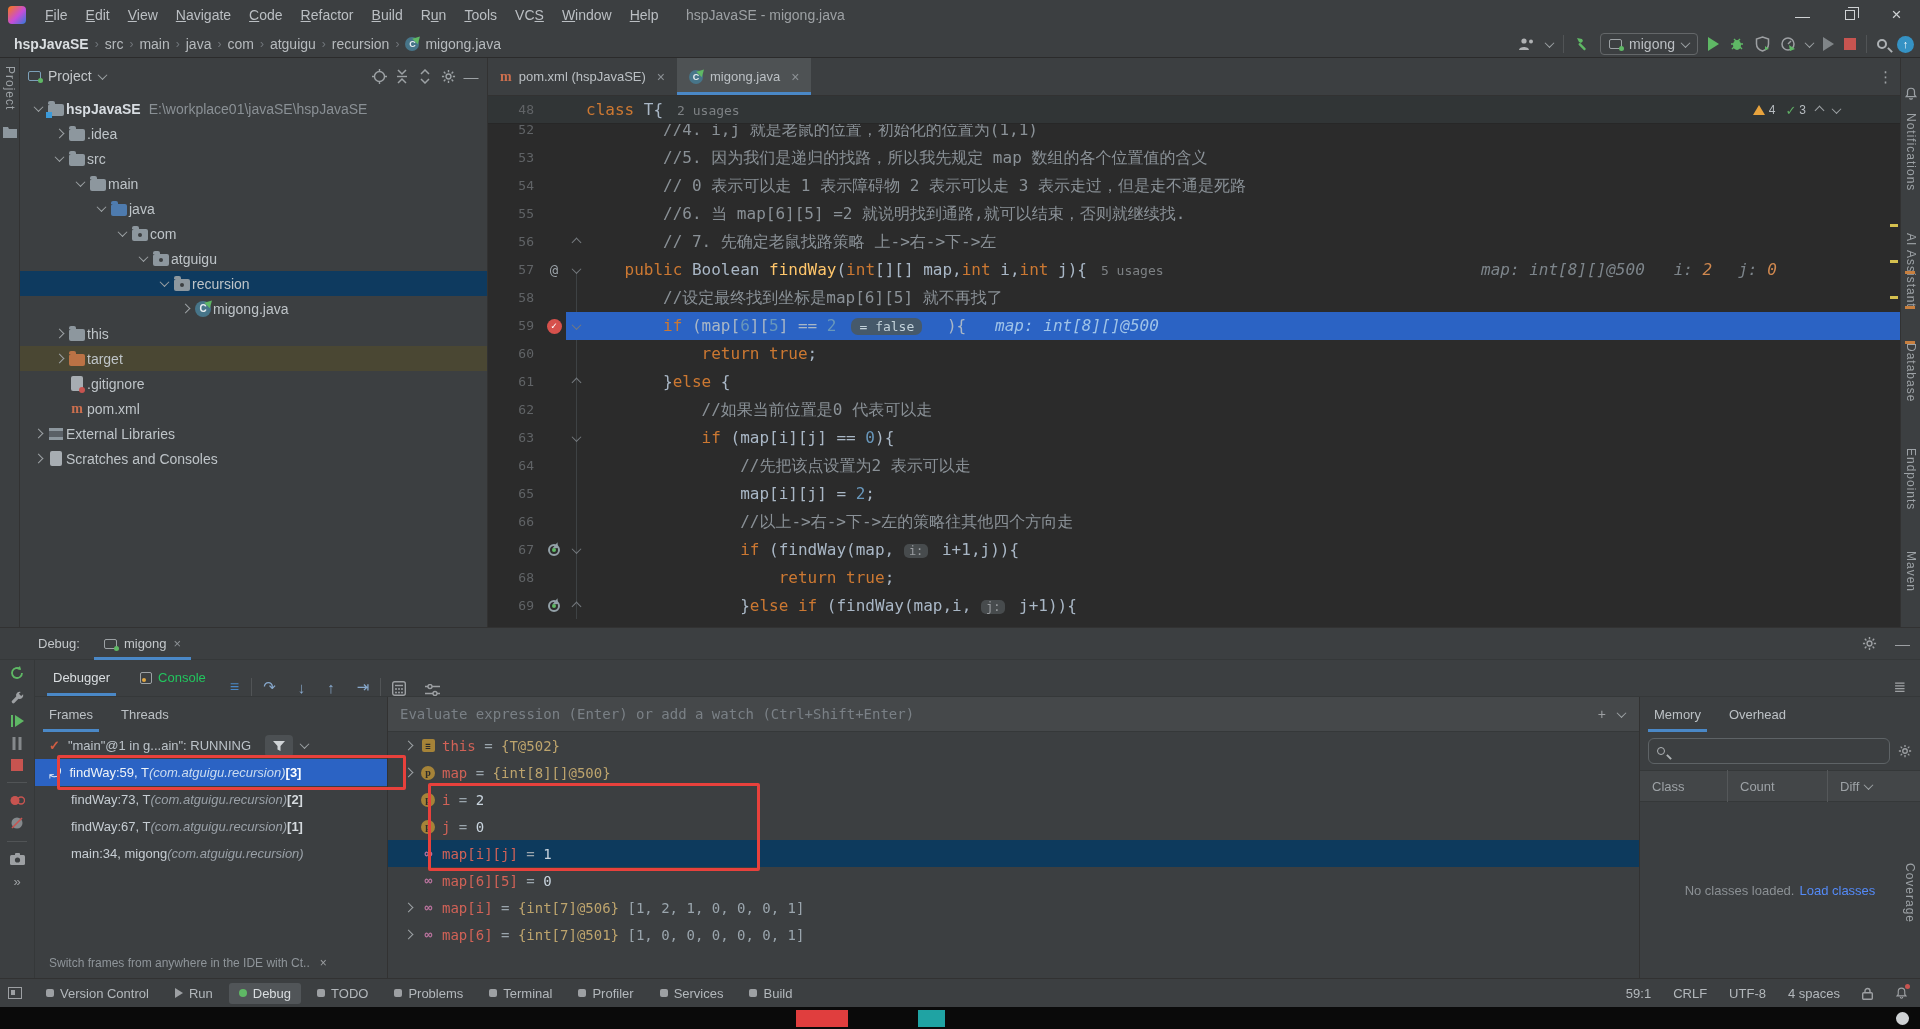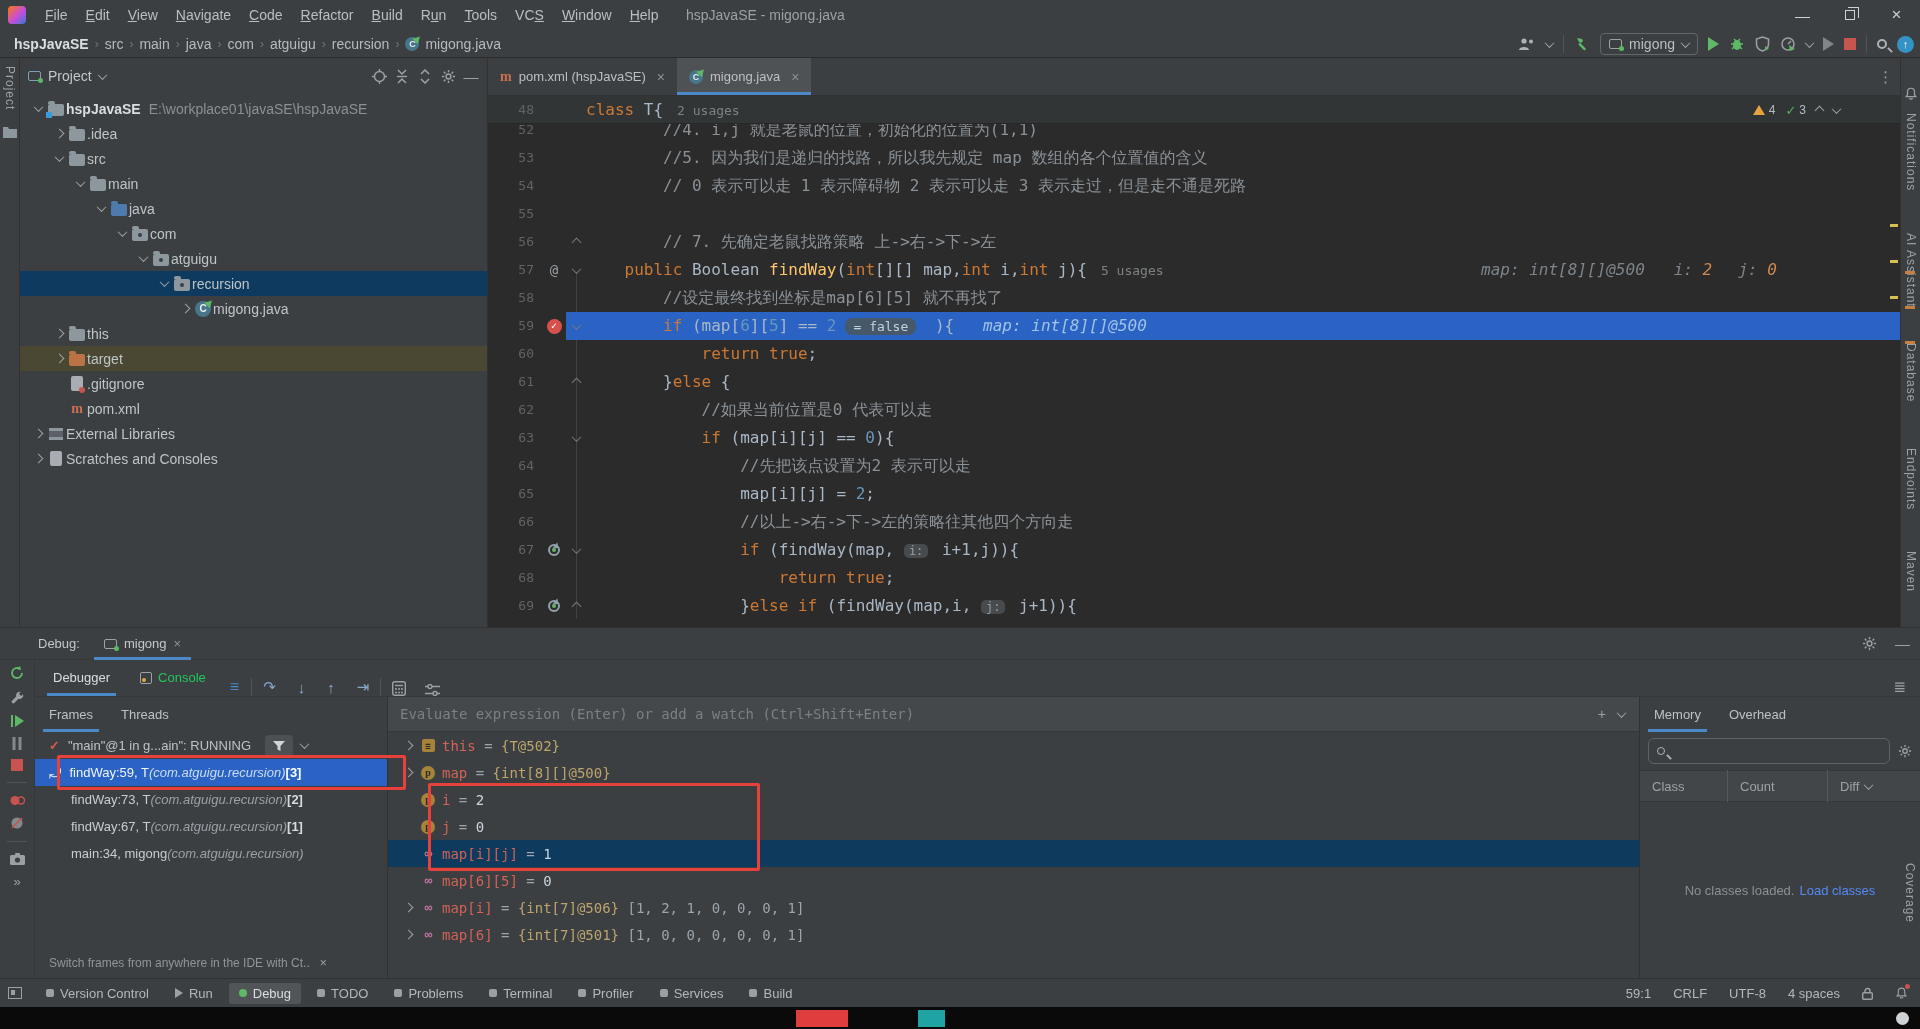--- a/index.html
+++ b/index.html
@@ -104,21 +104,21 @@
   .cl-main{flex:1;display:flex;position:relative;min-width:0}
   .cl-row.exec .cl-main{background:#2b63c4}
   .cl-fold{width:20px;flex:none;display:flex;align-items:center;justify-content:center}
   .cl-fold .cv{border-color:#757a7e}
   .tk-k{color:#cc7832}
   .tk-i{color:#a9b7c6}
   .tk-n{color:#6897bb}
   .tk-c{color:#8a9197}
   .tk-m{color:#ffc66b}
   .tk-u{color:#7d8184;font-size:13px;margin-left:14px}
-  .tk-chipf{background:#46596a;color:#c3d2da;border-radius:7px;font-size:13px;padding:1px 8px;margin:0 9px;line-height:18px;align-self:center}
+  .tk-chipf{background:#46596a;color:#c3d2da;border-radius:7px;font-size:13px;padding:1px 8px;margin:0 15px;line-height:18px;align-self:center}
   .tk-chipp{background:#474b4d;color:#9a9da1;border-radius:5px;font-size:12px;padding:0 5px;margin-right:4px;line-height:17px;align-self:center}
   .tk-hb{color:#9fc3e8;font-style:italic}
   .cl-right{position:absolute;left:915px;top:0;font-style:italic}
   .tk-h{color:#7d858b}
   .tk-hv{color:#d0884f;margin-right:26px;font-style:italic}
   .bp-dot{width:15px;height:15px;border-radius:50%;background:#d6514c;color:#fff;font-size:10px;display:flex;align-items:center;justify-content:center}
   .rec-ic{width:12px;height:12px;border:2px solid #93a1a8;border-radius:50%;position:relative}
   .rec-ic::before{content:"";position:absolute;right:-4px;top:-2px;border:4px solid transparent;border-left-color:#93a1a8;transform:rotate(40deg)}
   .rec-ic::after{content:"";position:absolute;left:2px;top:2px;width:4px;height:4px;border-radius:50%;background:#5fb865}
   .at-g{color:#9ba2a8;font-size:14px}
@@ -520,21 +520,21 @@
           <span class="cv u" style="border-color:#9da2a5"></span>
           <span class="cv d" style="border-color:#9da2a5"></span>
         </div>
       </div>
       <div class="code-area">
         <div class="fold-line"></div>
         <div class="code-lines" id="codelines">
             <div class="cl-row"><span class="cl-num">52</span><span class="cl-gico"></span><div class="cl-main"><span class="cl-fold"></span><span><span class="tk-c">        //4. i,j 就是老鼠的位置，初始化的位置为(1,1)</span></span></div></div>
             <div class="cl-row"><span class="cl-num">53</span><span class="cl-gico"></span><div class="cl-main"><span class="cl-fold"></span><span><span class="tk-c">        //5. 因为我们是递归的找路，所以我先规定 map 数组的各个位置值的含义</span></span></div></div>
             <div class="cl-row"><span class="cl-num">54</span><span class="cl-gico"></span><div class="cl-main"><span class="cl-fold"></span><span><span class="tk-c">        // 0 表示可以走 1 表示障碍物 2 表示可以走 3 表示走过，但是走不通是死路</span></span></div></div>
-            <div class="cl-row"><span class="cl-num">55</span><span class="cl-gico"></span><div class="cl-main"><span class="cl-fold"></span></div></div>
+            <div class="cl-row"><span class="cl-num">55</span><span class="cl-gico"></span><div class="cl-main"><span class="cl-fold"></span><span><span class="tk-c">        //6. 当 map[6][5] =2 就说明找到通路,就可以结束，否则就继续找.</span></span></div></div>
             <div class="cl-row"><span class="cl-num">56</span><span class="cl-gico"></span><div class="cl-main"><span class="cl-fold"><span class="cv u"></span></span><span><span class="tk-c">        // 7. 先确定老鼠找路策略 上-&gt;右-&gt;下-&gt;左</span></span></div></div>
             <div class="cl-row"><span class="cl-num">57</span><span class="cl-gico"><span class="at-g">@</span></span><div class="cl-main"><span class="cl-fold"><span class="cv d"></span></span><span><span class="tk-i">    </span><span class="tk-k">public</span><span class="tk-i"> Boolean </span><span class="tk-m">findWay</span><span class="tk-i">(</span><span class="tk-k">int</span><span class="tk-i">[][] map,</span><span class="tk-k">int</span><span class="tk-i"> i,</span><span class="tk-k">int</span><span class="tk-i"> j){</span><span class="tk-u">5 usages</span></span><span class="cl-right"><span class="tk-h">map: int[8][]@500</span><span class="tk-h">   </span><span class="tk-h">i: </span><span class="tk-hv">2</span><span class="tk-h">j: </span><span class="tk-hv">0</span></span></div></div>
             <div class="cl-row"><span class="cl-num">58</span><span class="cl-gico"></span><div class="cl-main"><span class="cl-fold"></span><span><span class="tk-c">        //设定最终找到坐标是map[6][5] 就不再找了</span></span></div></div>
             <div class="cl-row exec"><span class="cl-num">59</span><span class="cl-gico"><span class="bp-dot">✓</span></span><div class="cl-main"><span class="cl-fold"><span class="cv d"></span></span><span><span class="tk-i">        </span><span class="tk-k">if</span><span class="tk-i"> (map[</span><span class="tk-n">6</span><span class="tk-i">][</span><span class="tk-n">5</span><span class="tk-i">] == </span><span class="tk-n">2</span><span class="tk-chipf">= false</span><span class="tk-i"> ){</span><span class="tk-hb">   map: int[8][]@500</span></span></div></div>
             <div class="cl-row"><span class="cl-num">60</span><span class="cl-gico"></span><div class="cl-main"><span class="cl-fold"></span><span><span class="tk-i">            </span><span class="tk-k">return true</span><span class="tk-i">;</span></span></div></div>
             <div class="cl-row"><span class="cl-num">61</span><span class="cl-gico"></span><div class="cl-main"><span class="cl-fold"><span class="cv u"></span></span><span><span class="tk-i">        }</span><span class="tk-k">else</span><span class="tk-i"> {</span></span></div></div>
             <div class="cl-row"><span class="cl-num">62</span><span class="cl-gico"></span><div class="cl-main"><span class="cl-fold"></span><span><span class="tk-c">            //如果当前位置是0 代表可以走</span></span></div></div>
             <div class="cl-row"><span class="cl-num">63</span><span class="cl-gico"></span><div class="cl-main"><span class="cl-fold"><span class="cv d"></span></span><span><span class="tk-i">            </span><span class="tk-k">if</span><span class="tk-i"> (map[i][j] == </span><span class="tk-n">0</span><span class="tk-i">){</span></span></div></div>
             <div class="cl-row"><span class="cl-num">64</span><span class="cl-gico"></span><div class="cl-main"><span class="cl-fold"></span><span><span class="tk-c">                //先把该点设置为2 表示可以走</span></span></div></div>
             <div class="cl-row"><span class="cl-num">65</span><span class="cl-gico"></span><div class="cl-main"><span class="cl-fold"></span><span><span class="tk-i">                map[i][j] = </span><span class="tk-n">2</span><span class="tk-i">;</span></span></div></div>

